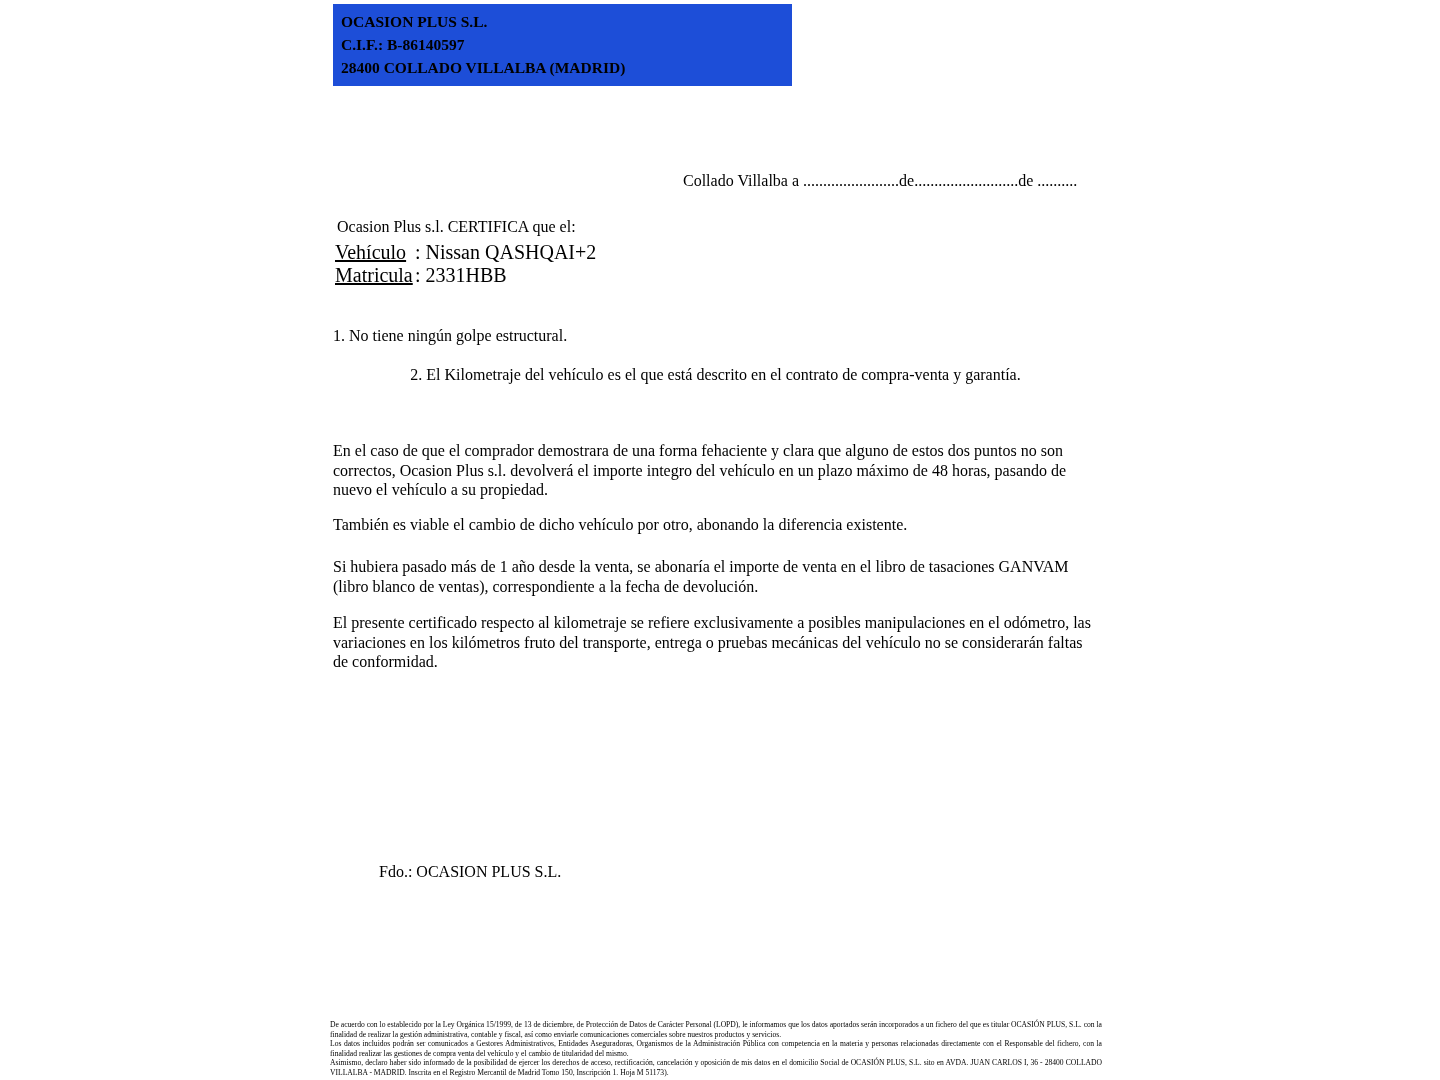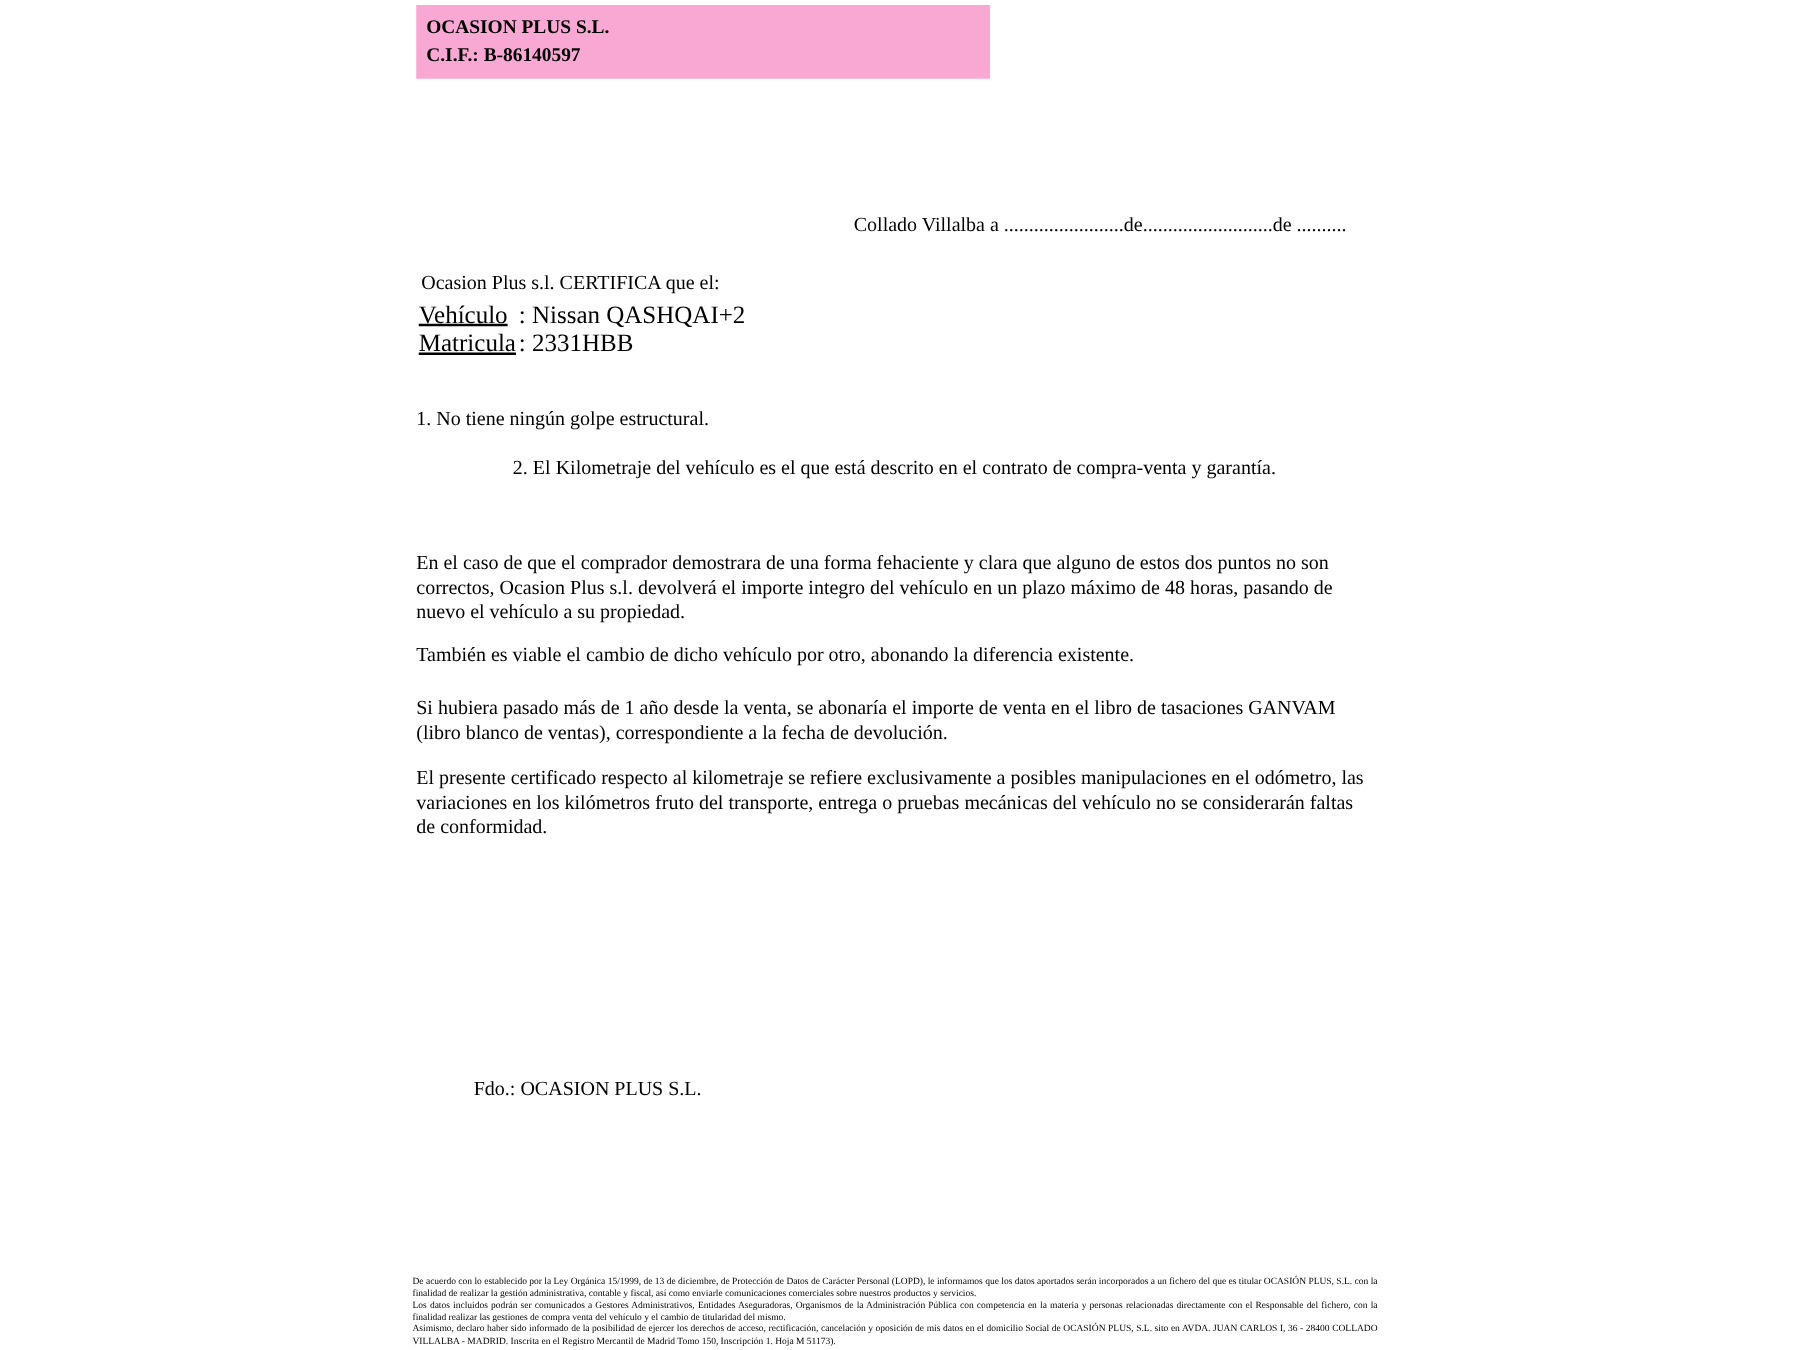--- a/index.html
+++ b/index.html
@@ -14,21 +14,21 @@
     font-family: "Liberation Serif", "DejaVu Serif", serif;
     color: #000000;
     overflow: hidden;
   }
   .abs { position: absolute; }
 
   .header-box {
     left: 333px;
     top: 4px;
     width: 459px;
-    background: #f9a8d4;
+    background: #1d4ed8;
     padding: 6px 8px 7px 8px;
     box-sizing: border-box;
   }
   .header-box .hline {
     font-weight: bold;
     font-size: 15.5px;
     line-height: 23px;
     white-space: nowrap;
   }
 
@@ -92,20 +92,21 @@
   .legal-footer p {
     margin: 0;
   }
 </style>
 </head>
 <body>
 
 <div class="abs header-box">
   <div class="hline">OCASION PLUS S.L.</div>
   <div class="hline">C.I.F.: B-86140597</div>
+  <div class="hline">28400 COLLADO VILLALBA (MADRID)</div>
 </div>
 
 <div class="abs date-line">Collado Villalba a ........................de..........................de ..........</div>
 
 <div class="abs cert-intro">Ocasion Plus s.l. CERTIFICA que el:</div>
 
 <div class="abs kv-line" style="top:241px;">
   <span class="label-col"><span class="u">Vehículo</span></span><span>: Nissan QASHQAI+2</span>
 </div>
 

